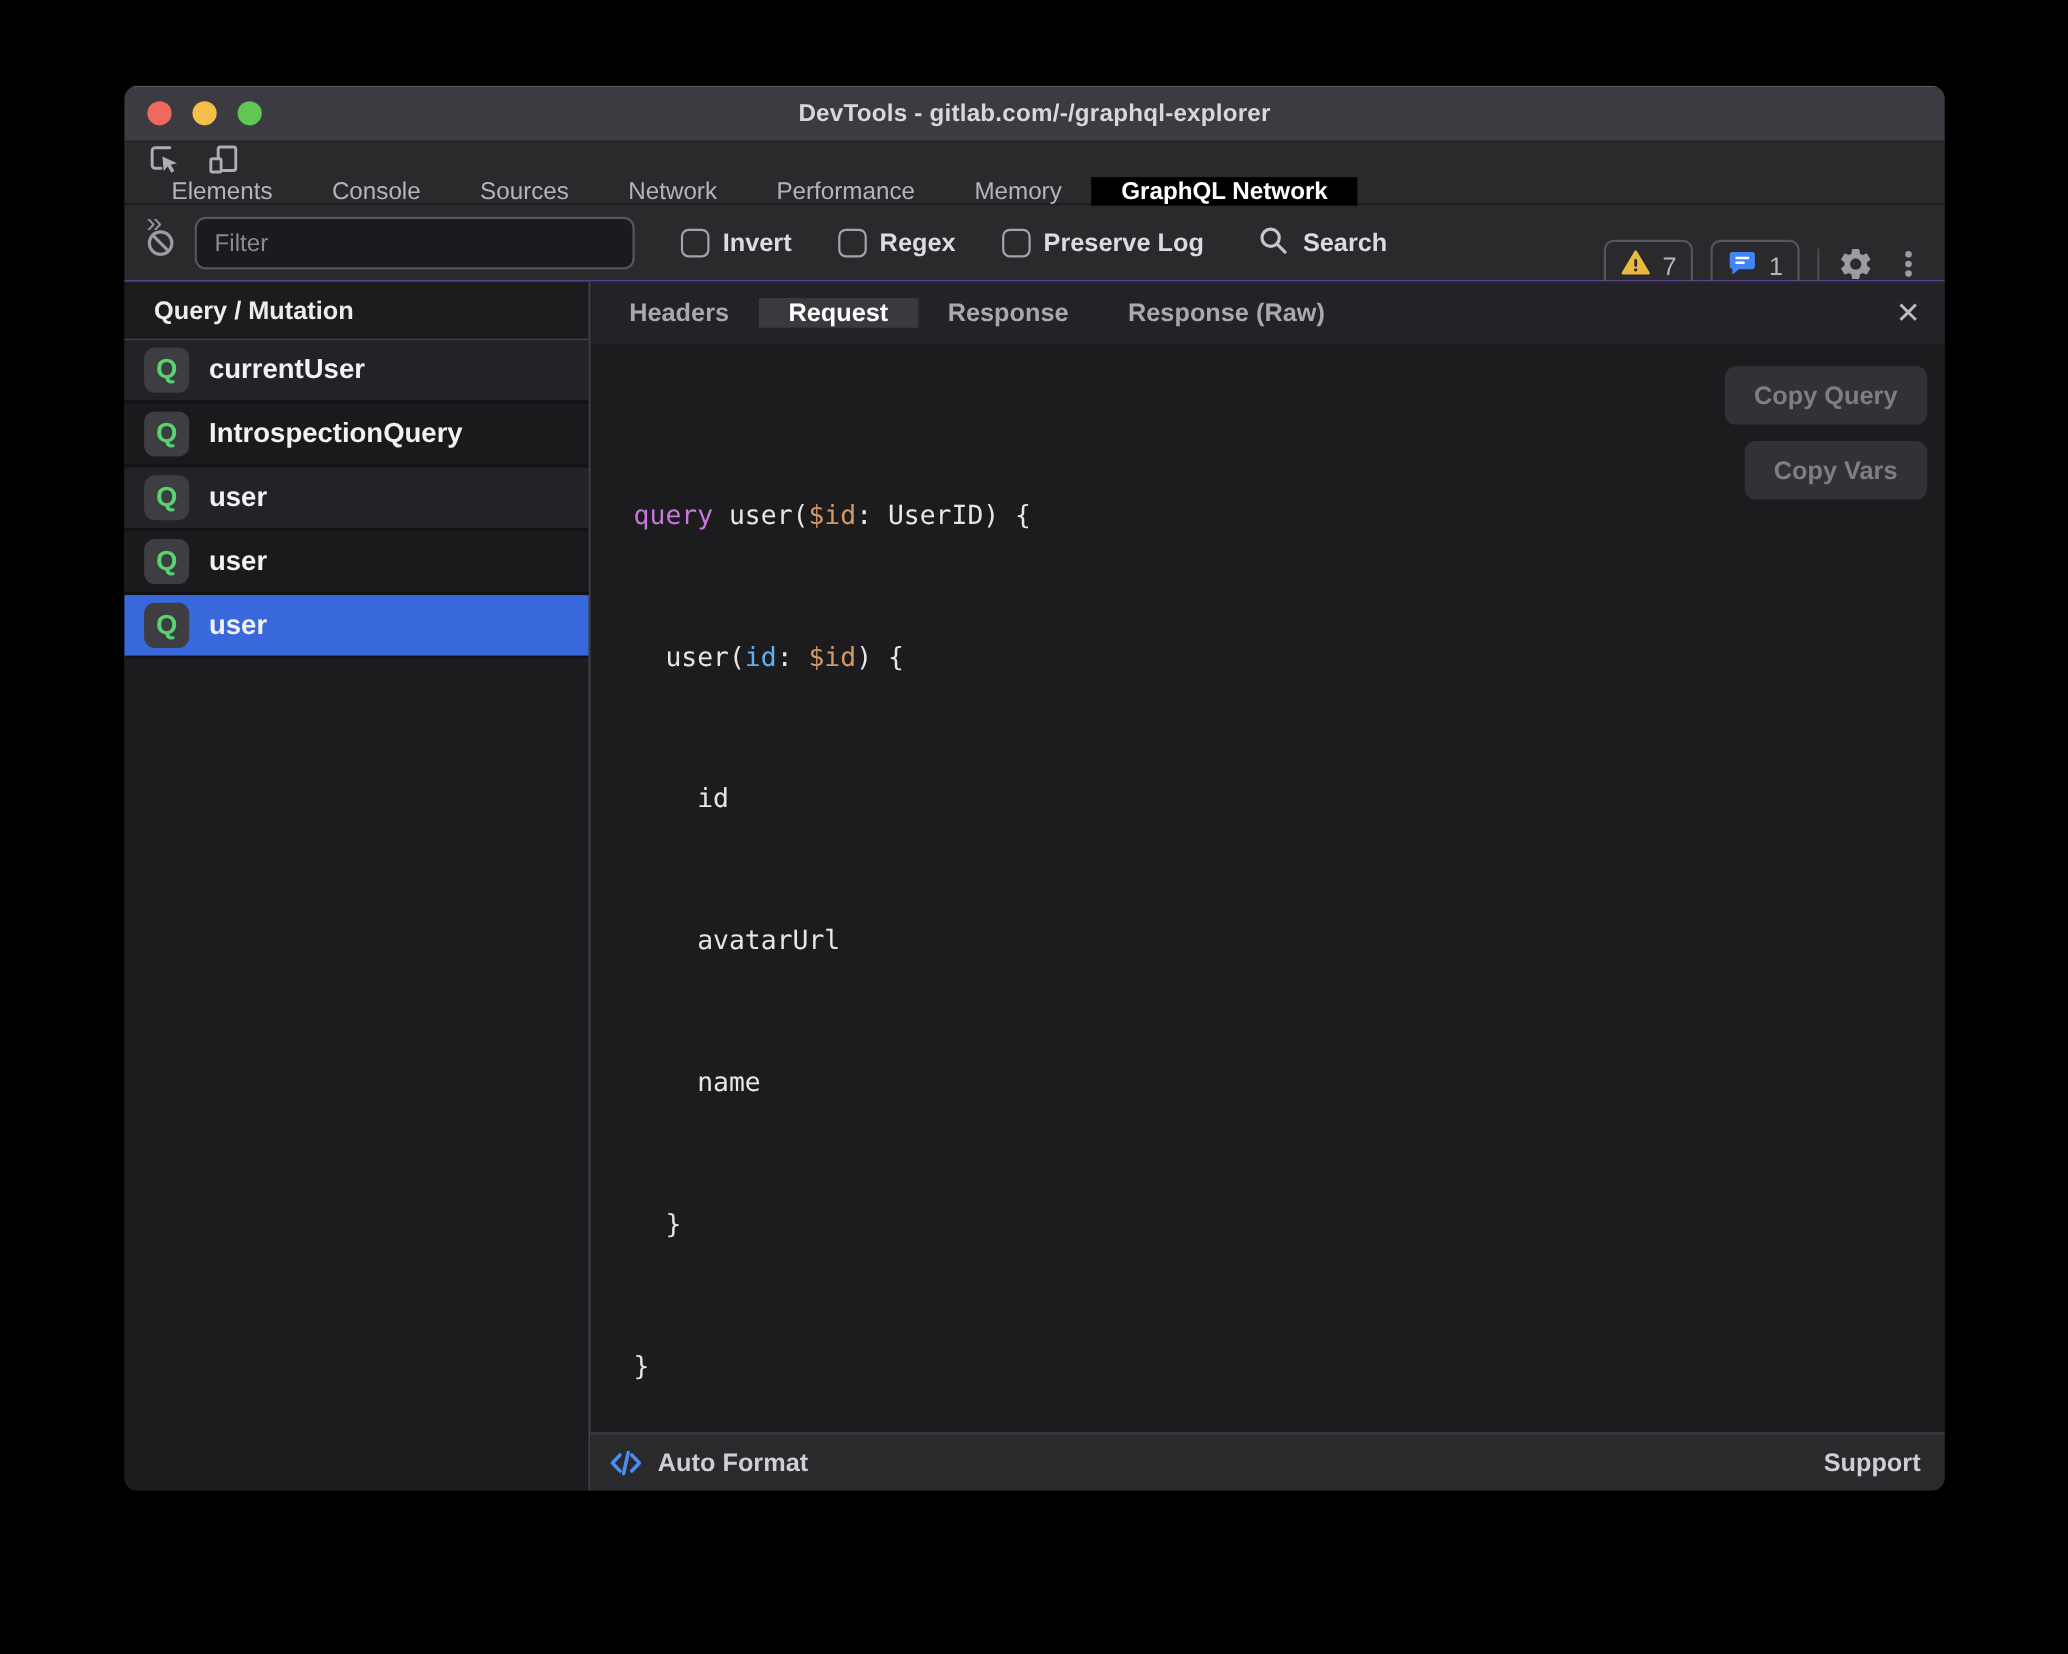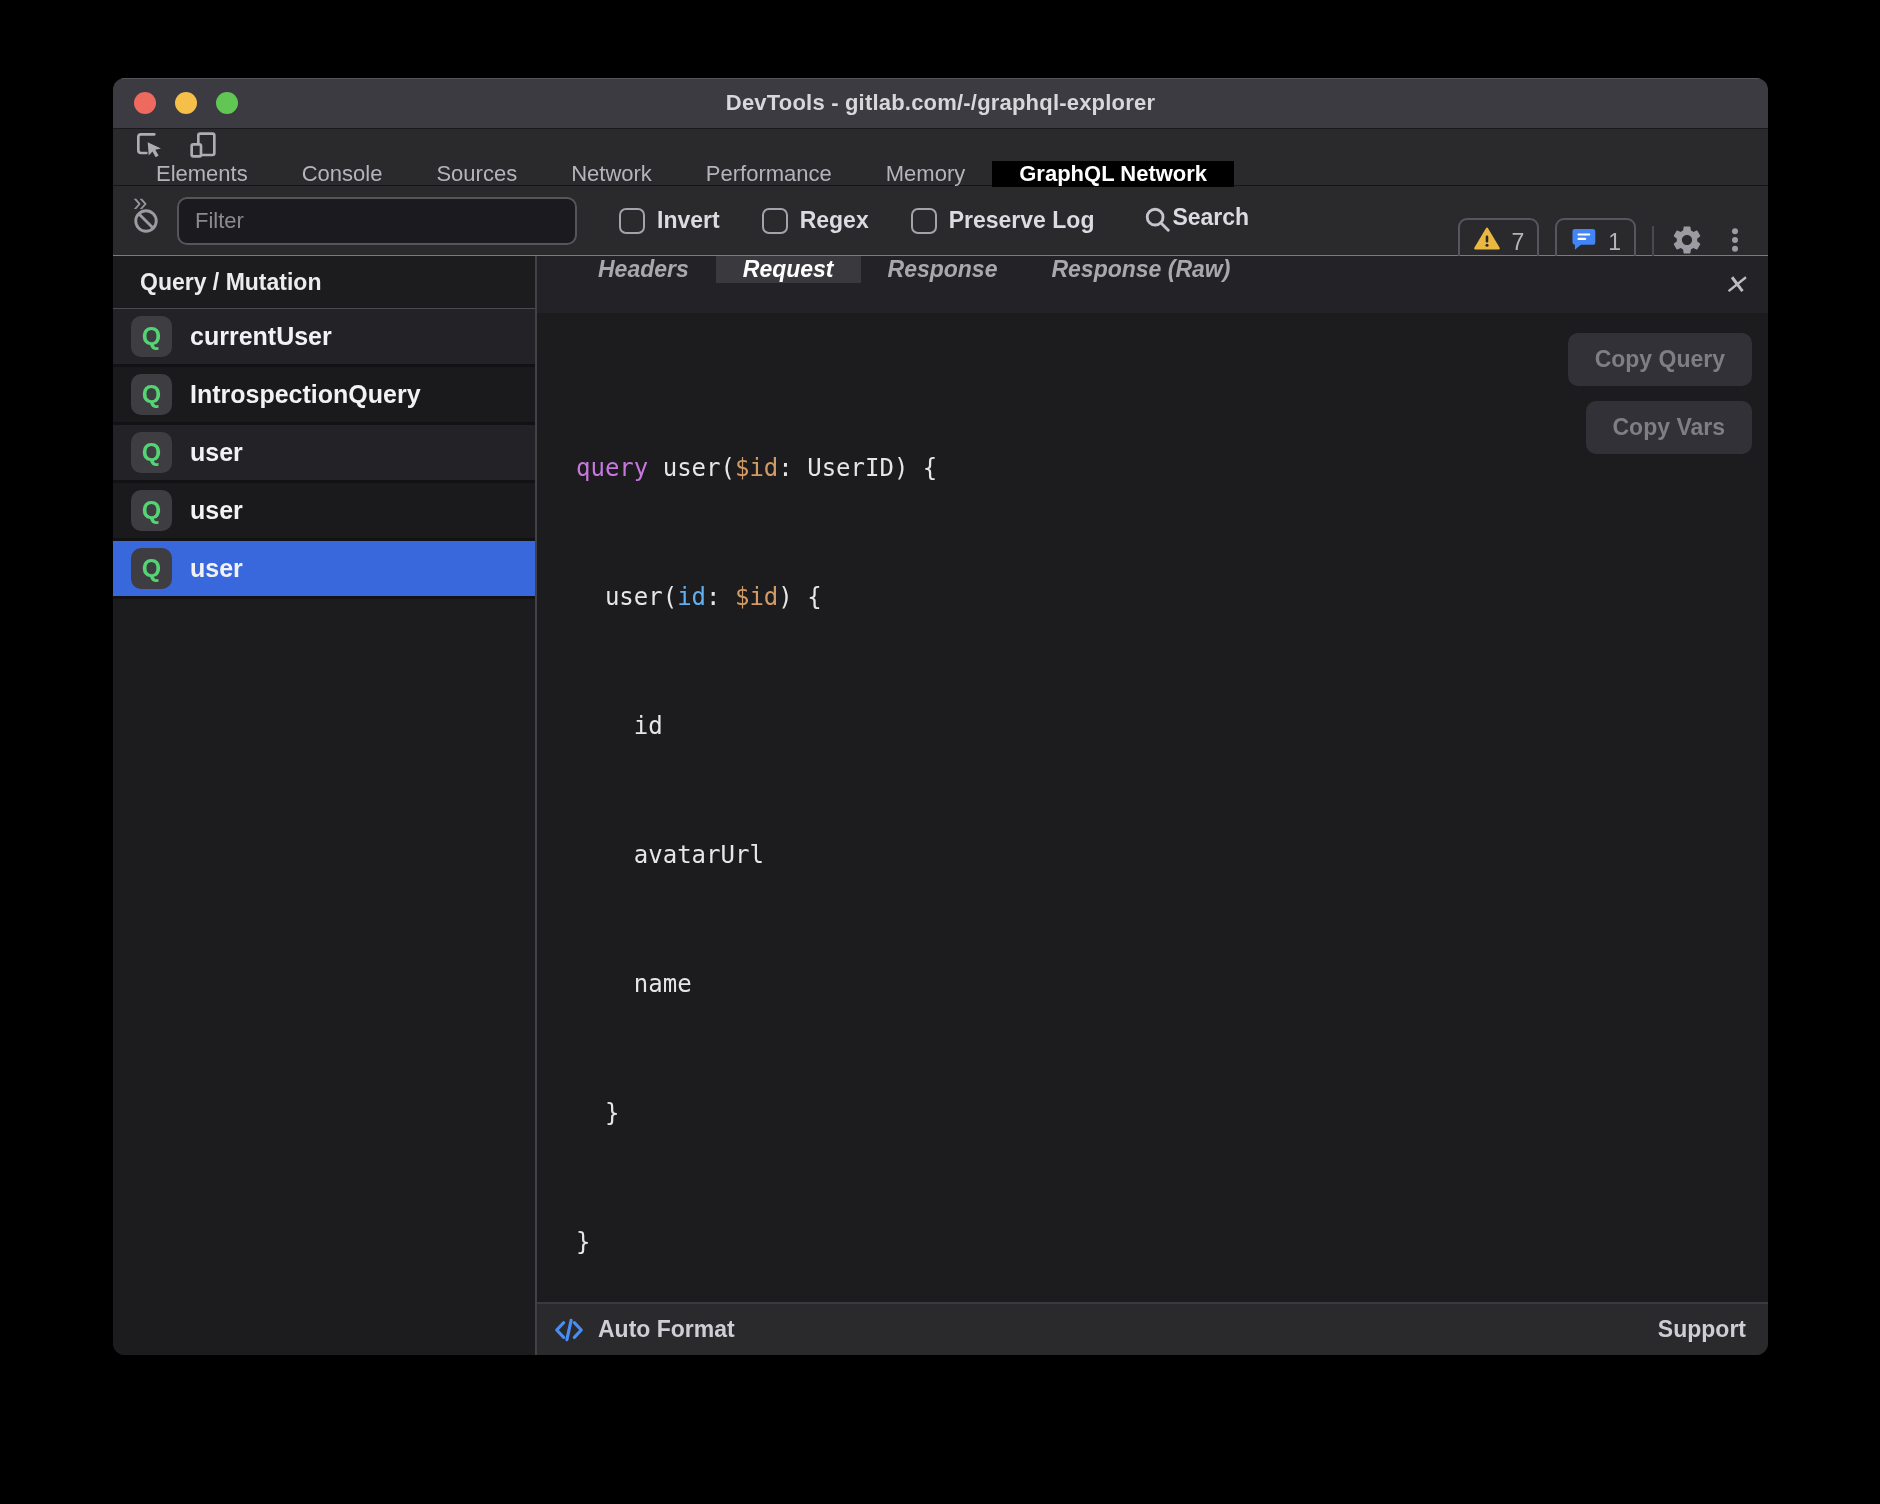--- a/index.html
+++ b/index.html
@@ -40,21 +40,21 @@
   .filterbar { height:70px; background:#2a292c; display:flex; align-items:center;
                padding:0 18px; border-top:1px solid #151417; }
   .clear-icon { color:#9c9ba1; margin-right:16px; display:flex; }
   .filter-input { width:400px; height:48px; background:#1b1a1e; border:2px solid #56555b;
                   border-radius:10px; color:#e8e8ea; font-size:22px; padding:0 16px;
                   font-family:"Liberation Sans", sans-serif; outline:none; }
   .filter-input::placeholder { color:#8b8a91; }
   .check-group { display:flex; align-items:center; gap:12px; margin-left:42px; }
   .cbox { width:26px; height:26px; border:2.5px solid #a4a3aa; border-radius:7px; background:transparent; }
   .check-label { color:#dcdbe1; font-size:23px; font-weight:600; }
-  .search-group { display:flex; gap:0; margin-left:48px; color:#c6c5cb; }
+  .search-group { display:flex; align-items:center; gap:12px; margin-left:48px; color:#c6c5cb; }
 
   
   .main { display:flex; height:1100px; border-top:1px solid #8b5cf6; }
 
   
   .sidebar { width:424px; background:#1c1c1e; border-right:2px solid #424147;
              display:flex; flex-direction:column; }
   .sidebar-header { height:53px; flex:none; display:flex; align-items:center; padding:0 27px;
                     color:#ececef; font-size:23px; font-weight:bold;
                     border-bottom:1px solid #4b4a50; }
@@ -63,22 +63,22 @@
                font-size:25px; font-weight:bold; color:#f2f2f4; }
   .side-item.row-a { background:#232226; }
   .side-item.row-b { background:#1a191c; }
   .side-item.selected { background:var(--selected-row,#3968dd); }
   .qbadge { width:41px; height:41px; flex:none; border-radius:10px; background:#3e3d42;
             color:var(--q-badge-green,#55d474); display:flex; align-items:center;
             justify-content:center; font-size:25px; font-weight:bold; }
 
   
   .rightpanel { flex:1; display:flex; flex-direction:column; background:#1c1c1e; min-width:0; }
-  .panel-tabs { height:57px; flex:none; background:#232226; display:flex; align-items:flex-start;
-                padding-left:34px; position:relative;font-style:italic; }
+  .panel-tabs { height:57px; flex:none; background:#232226; display:flex; align-items:center;
+                padding-left:8px; position:relative; }
   .ptab { display:flex; align-items:center; padding:0 27px; font-size:23px; font-weight:600; color:#a9a8af; }
   .ptab.active { background:#3a393e; color:#fff; font-weight:bold; }
   .close-x { position:absolute; right:22px; top:0; bottom:0; display:flex; align-items:center;
              color:#bcbcc2; font-size:27px; }
 
   .panel-content { flex:1; position:relative; padding:48px 22px 0 39px; overflow:hidden; }
   .code { font-family:"DejaVu Sans Mono", monospace; font-size:24px; line-height:43px;
           white-space:pre; color:#e6e6e8; }
   .tok[data-color="purple"] { color:var(--code-purple,#c678dd);margin-top:40px; }
   .tok[data-color="orange"] { color:var(--code-orange,#d19a66); }

